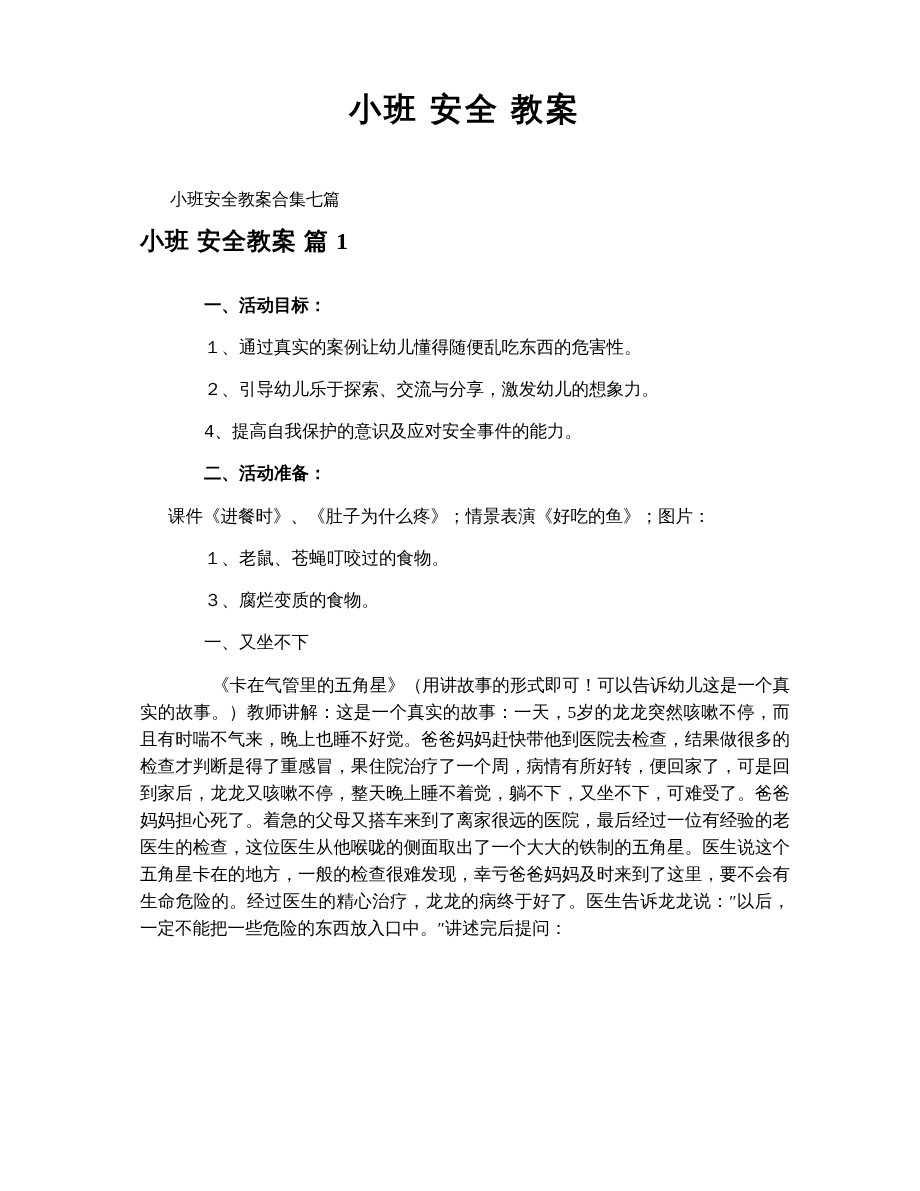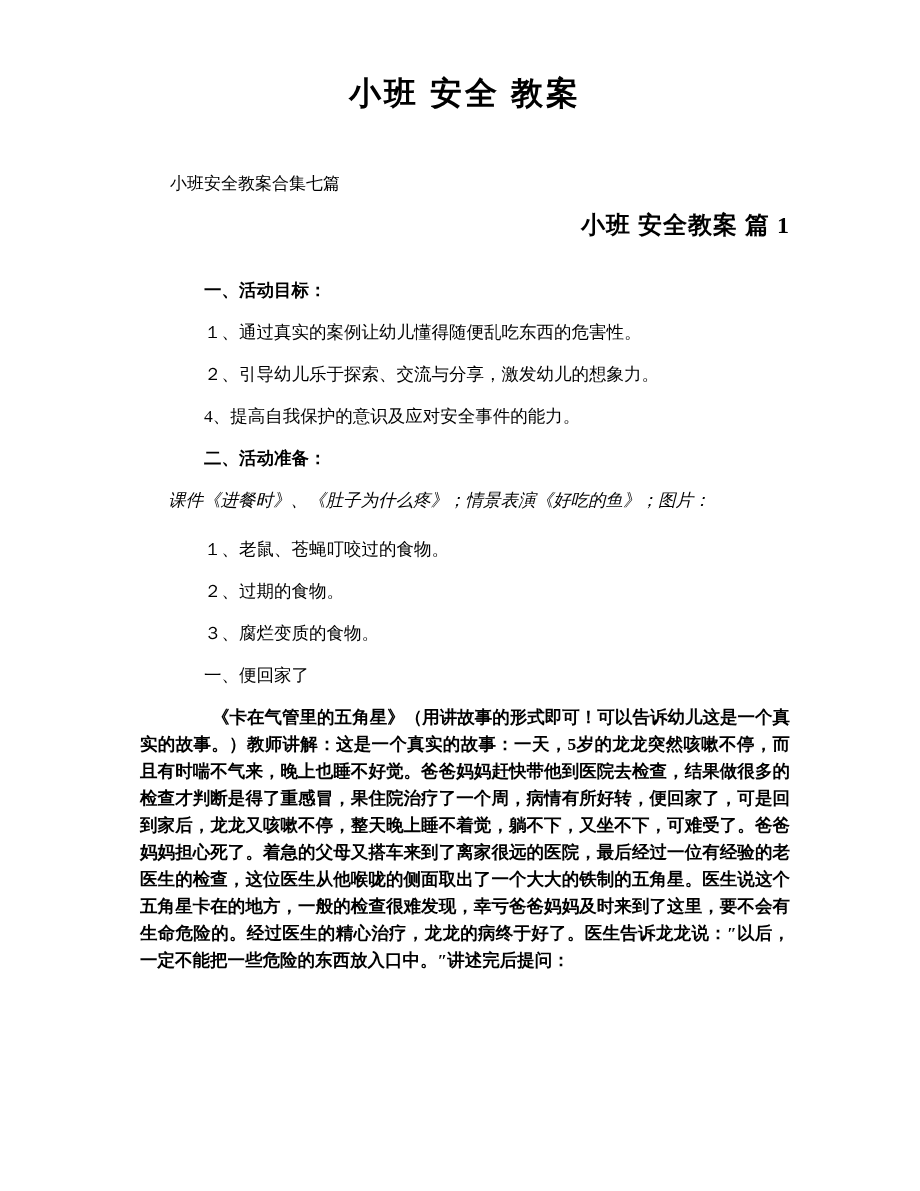--- a/index.html
+++ b/index.html
@@ -14,49 +14,48 @@
     min-height: 1191px;
     box-sizing: border-box;
     padding: 72px 130px 60px 140px;
     background: #ffffff;
   }
   .doc-title {
     font-size: 32px;
     font-weight: bold;
     text-align: center;
     letter-spacing: 3px;
-    margin: 0 0 56px 0;
+    margin: 16px 0 56px 0;
   }
   .subtitle {
     font-size: 17px;
     margin: 8px 0 14px 0;
     padding-left: 30px;
   }
   .section-title {
     font-size: 24px;
     font-weight: bold;
-    text-align: right;
+    text-align: left;
     letter-spacing: 1px;
     margin: 0 0 36px 0;
   }
   p.para {
     font-size: 17.5px;
     line-height: 27px;
     margin: 0 0 15px 0;
     text-align: left;
   }
   p.para.bold { font-weight: bold; }
-  p.para.ind { text-indent: 64px; }
+  p.para.ind { text-indent: 64px; font-family: Liberation Mono, monospace; }
   p.para.ind-sm { text-indent: 28px; }
-  p.para.tight { margin-bottom: 22px; font-style: italic; }
+  p.para.tight { margin-bottom: 16px; }
   p.para.long {
     text-align: justify;
     text-indent: 72px;
     margin: 8px 0 16px 0;
-    font-weight: bold;
   }
 </style>
 </head>
 <body>
 
 <div class="page">
 
   <h1 class="doc-title">小班 安全 教案</h1>
 
   <p class="subtitle">小班安全教案合集七篇</p>
@@ -72,25 +71,24 @@
     <p class="para ind">２、引导幼儿乐于探索、交流与分享，激发幼儿的想象力。</p>
 
     <p class="para ind">4、提高自我保护的意识及应对安全事件的能力。</p>
 
     <p class="para bold ind">二、活动准备：</p>
 
     <p class="para ind-sm tight">课件《进餐时》、《肚子为什么疼》；情景表演《好吃的鱼》；图片：</p>
 
     <p class="para ind">１、老鼠、苍蝇叮咬过的食物。</p>
 
-    <p class="para ind">２、过期的食物。</p>
 
     <p class="para ind">３、腐烂变质的食物。</p>
 
 
 
 
-    <p class="para ind">一、便回家了</p>
+    <p class="para ind">一、又坐不下</p>
 
     <p class="para long">《卡在气管里的五角星》（用讲故事的形式即可！可以告诉幼儿这是一个真实的故事。）教师讲解：这是一个真实的故事：一天，5岁的龙龙突然咳嗽不停，而且有时喘不气来，晚上也睡不好觉。爸爸妈妈赶快带他到医院去检查，结果做很多的检查才判断是得了重感冒，果住院治疗了一个周，病情有所好转，便回家了，可是回到家后，龙龙又咳嗽不停，整天晚上睡不着觉，躺不下，又坐不下，可难受了。爸爸妈妈担心死了。着急的父母又搭车来到了离家很远的医院，最后经过一位有经验的老医生的检查，这位医生从他喉咙的侧面取出了一个大大的铁制的五角星。医生说这个五角星卡在的地方，一般的检查很难发现，幸亏爸爸妈妈及时来到了这里，要不会有生命危险的。经过医生的精心治疗，龙龙的病终于好了。医生告诉龙龙说：″以后，一定不能把一些危险的东西放入口中。″讲述完后提问：</p>
 
   </div>
 </div>
 
 </body></html>

